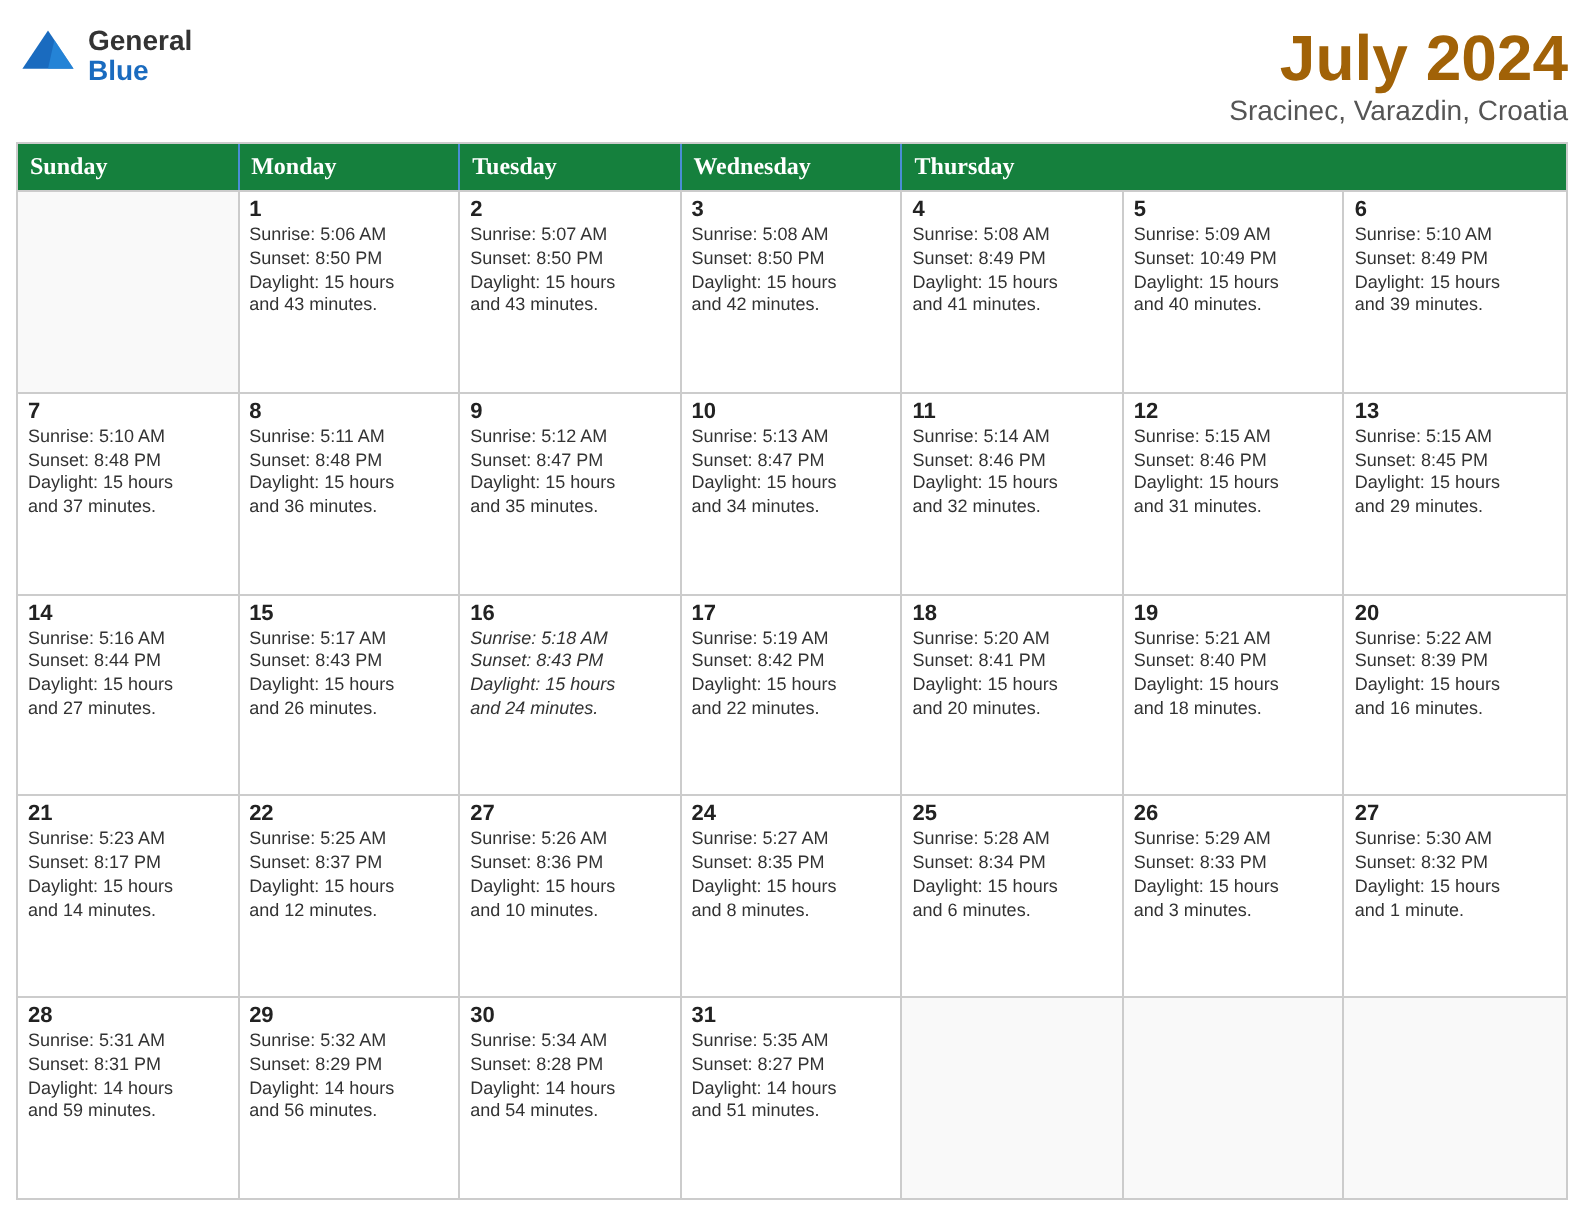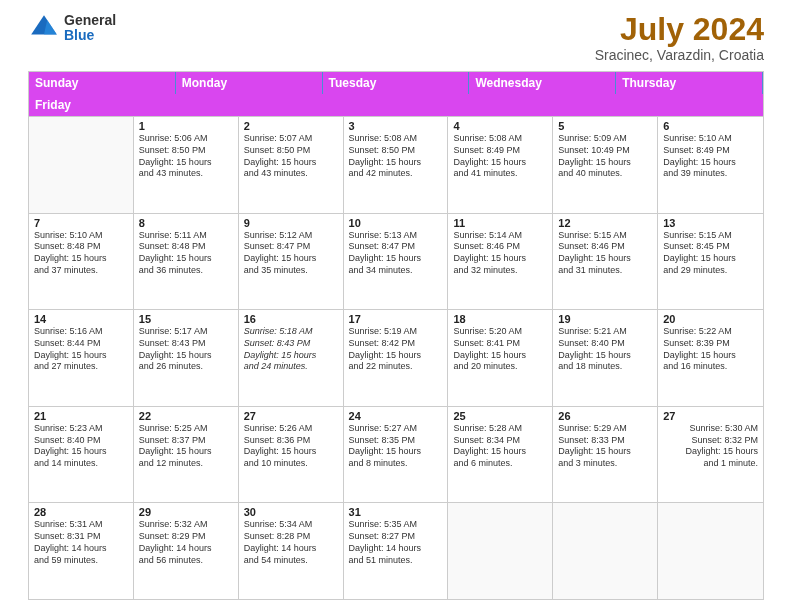--- a/index.html
+++ b/index.html
@@ -6,21 +6,21 @@
     body {
       font-family: Arial, sans-serif;
       background: #fff;
       width: 792px;
       height: 612px;
       overflow: hidden;
     }
     .page {
       width: 792px;
       height: 612px;
-      padding: 12px 28px;
+      padding: 12px 8px;
       display: flex;
       flex-direction: column;
     }
     .header {
       display: flex;
       justify-content: space-between;
       align-items: flex-start;
       margin-bottom: 8px;
     }
     .logo {
@@ -62,22 +62,23 @@
       margin-left: 20px;
     }
     .calendar {
       flex: 1;
       display: flex;
       flex-direction: column;
       border: 1px solid #ccc;
     }
     .cal-header {
       display: grid;
-      grid-template-columns: repeat(5, 1fr);
-      background: #d946ef;
+      grid-template-columns: repeat(7, 1fr);
+      background: #15803d;
+      font-family: Liberation Serif, serif;
     }
     .cal-header-cell {
       color: #fff;
       font-size: 12px;
       font-weight: bold;
       padding: 4px 6px;
       text-align: left;
       border-right: 1px solid #4a8dd5;
     }
     .cal-header-cell:last-child { border-right: none; }
@@ -136,21 +137,20 @@
     </div>
   </div>
 
   <div class="calendar">
     <div class="cal-header">
     <div class="cal-header-cell">Sunday</div>
         <div class="cal-header-cell">Monday</div>
         <div class="cal-header-cell">Tuesday</div>
         <div class="cal-header-cell">Wednesday</div>
         <div class="cal-header-cell">Thursday</div>
-        <div class="cal-header-cell">Friday</div>
       </div>
     <div class="cal-body">
     <div class="cal-row">
           <div class="cal-cell empty"></div>
           <div class="cal-cell">
             <span class="day-num">1</span>
             <div class="info" style="white-space: pre-line;">Sunrise: 5:06 AM
 Sunset: 8:50 PM
 Daylight: 15 hours
 and 43 minutes.</div>
@@ -290,21 +290,21 @@
             <div class="info" style="white-space: pre-line;">Sunrise: 5:22 AM
 Sunset: 8:39 PM
 Daylight: 15 hours
 and 16 minutes.</div>
           </div>
         </div>
         <div class="cal-row">
           <div class="cal-cell">
             <span class="day-num">21</span>
             <div class="info" style="white-space: pre-line;">Sunrise: 5:23 AM
-Sunset: 8:40 PM
+Sunset: 8:17 PM
 Daylight: 15 hours
 and 14 minutes.</div>
           </div>
           <div class="cal-cell">
             <span class="day-num">22</span>
             <div class="info" style="white-space: pre-line;">Sunrise: 5:25 AM
 Sunset: 8:37 PM
 Daylight: 15 hours
 and 12 minutes.</div>
           </div>
@@ -331,21 +331,21 @@
           </div>
           <div class="cal-cell">
             <span class="day-num">26</span>
             <div class="info" style="white-space: pre-line;">Sunrise: 5:29 AM
 Sunset: 8:33 PM
 Daylight: 15 hours
 and 3 minutes.</div>
           </div>
           <div class="cal-cell">
             <span class="day-num">27</span>
-            <div class="info" style="white-space: pre-line; text-align: right;">Sunrise: 5:30 AM
+            <div class="info" style="white-space: pre-line;">Sunrise: 5:30 AM
 Sunset: 8:32 PM
 Daylight: 15 hours
 and 1 minute.</div>
           </div>
         </div>
         <div class="cal-row">
           <div class="cal-cell">
             <span class="day-num">28</span>
             <div class="info" style="white-space: pre-line;">Sunrise: 5:31 AM
 Sunset: 8:31 PM

